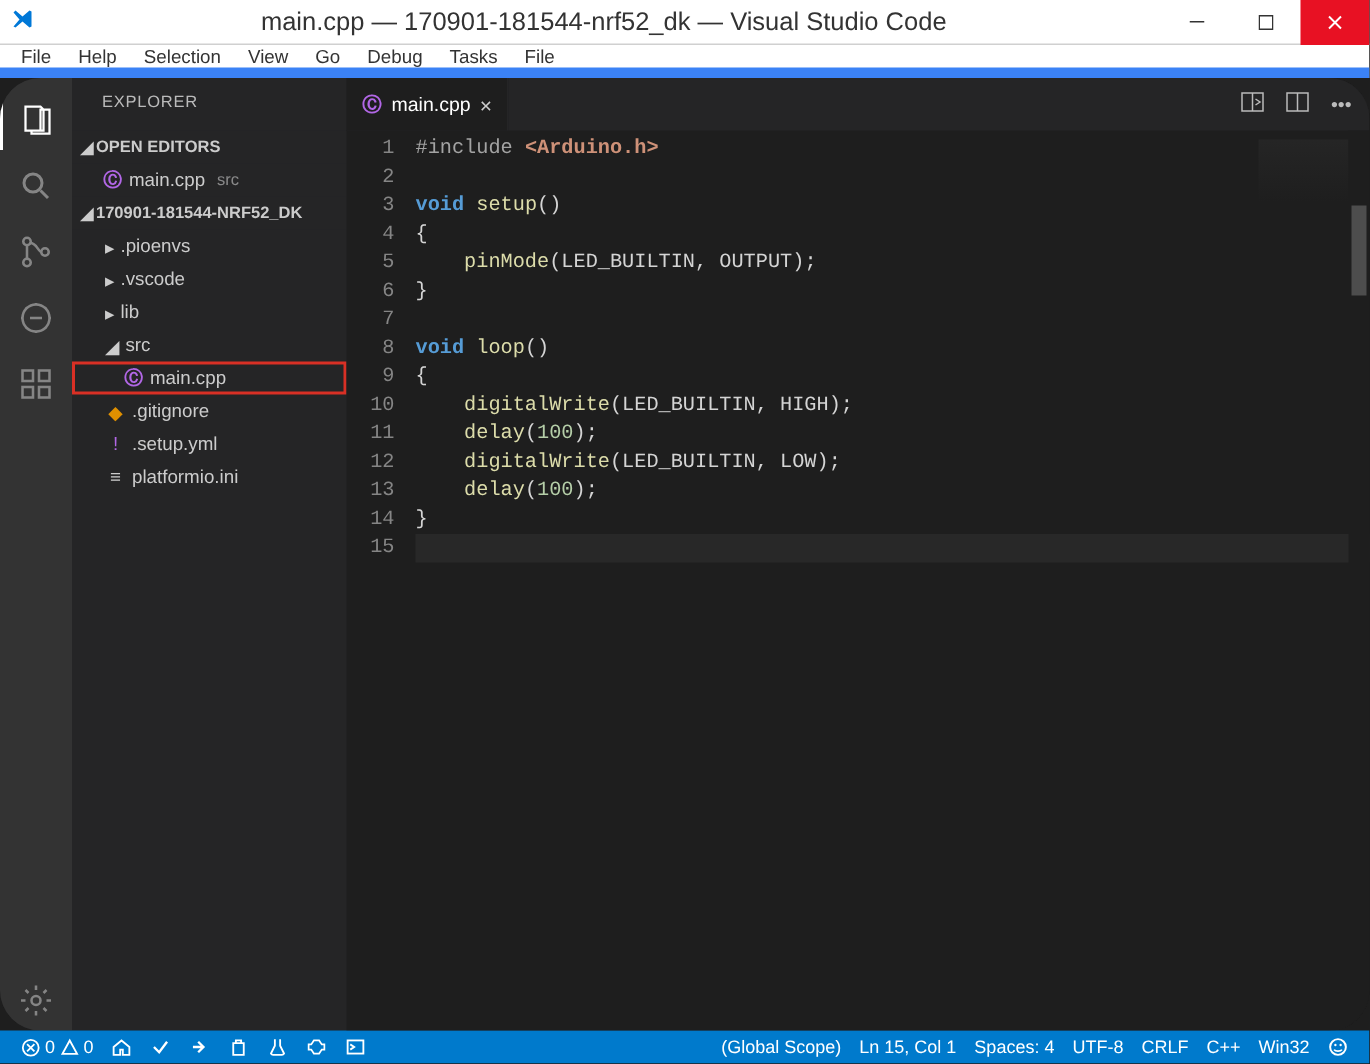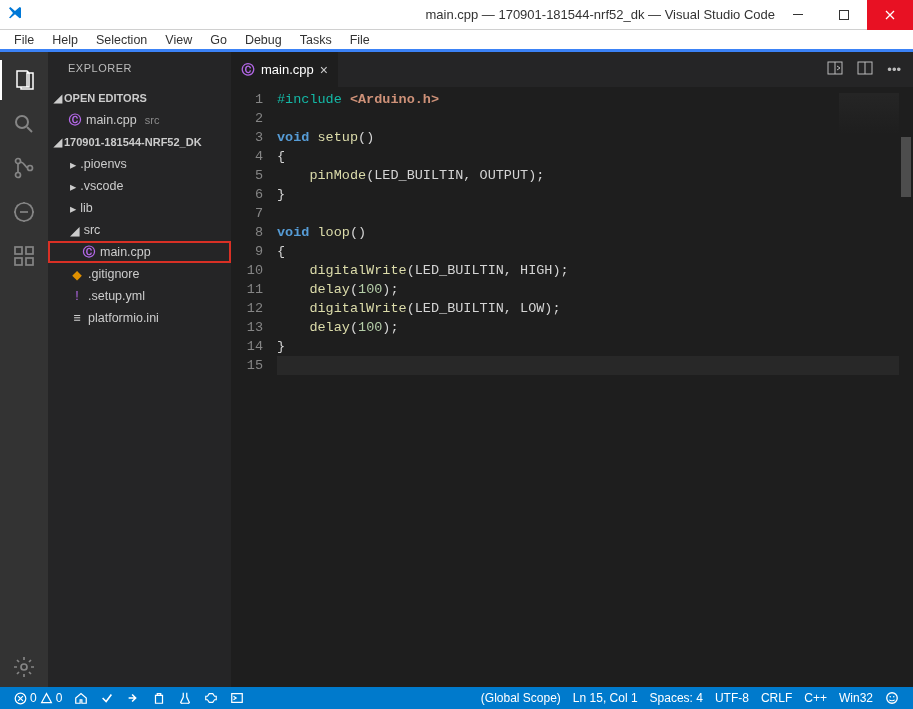--- a/index.html
+++ b/index.html
@@ -16,43 +16,44 @@
 
 .titlebar {
   height: 30px;
   background: #fff;
   border-bottom: 1px solid #d0d0d0;
   display: flex;
   align-items: center;
   color: #333;
 }
 .titlebar .vsicon { width: 30px; text-align: center; color: #0078d7; font-weight: bold; }
-.titlebar .title { flex: 1; text-align: right; font-size: 13px; }
+.titlebar .title { flex: 1; text-align: center; font-size: 17px; }
 .titlebar .winbtns { display: flex; }
 .titlebar .winbtn { width: 46px; height: 30px; display:flex; align-items:center; justify-content:center; }
 .winbtn.close { background: #e81123; color: #fff; }
 
 .menubar {
   height: 22px;
   background: #fff;
   display: flex;
   align-items: center;
   padding: 0 6px;
   gap: 2px;
   font-size: 12.5px;
   color: #333;
-  border-bottom: 3px solid #3b82f6;
+  border-bottom: 7px solid #3b82f6;
 }
 .menubar .menuitem { padding: 2px 8px; }
 
 .mainrow {
   flex: 1;
   display: flex;
   overflow: hidden;
   background: #252526;
+  border-radius: 27px;
 }
 
 .activitybar {
   width: 48px;
   background: #333333;
   display: flex;
   flex-direction: column;
   align-items: center;
   padding-top: 8px;
 }
@@ -141,21 +142,21 @@
 }
 .gutter {
   width: 46px;
   text-align: right;
   color: #858585;
   padding: 3px 14px 0 0;
 }
 .codecol { flex:1; padding-top:3px; white-space: pre; color:#d4d4d4; position:relative; }
 .codeline.current { background:#282828; }
 .tok-kw { color:#569cd6;font-weight:bold; }
-.tok-pp { color:#14b8a6;margin-top:29px; }
+.tok-pp { color:#a3a3a3;margin-top:29px; }
 .tok-str { color:#ce9178;font-weight:bold; }
 .tok-fn { color:#dcdcaa; }
 .tok-num { color:#b5cea8; }
 .minimap {
   position:absolute; right:14px; top:6px;
   width:60px; height:60px;
   background: linear-gradient(#2a2a2a, #1e1e1e 70%);
   opacity:.6;
 }
 .vscroll {

